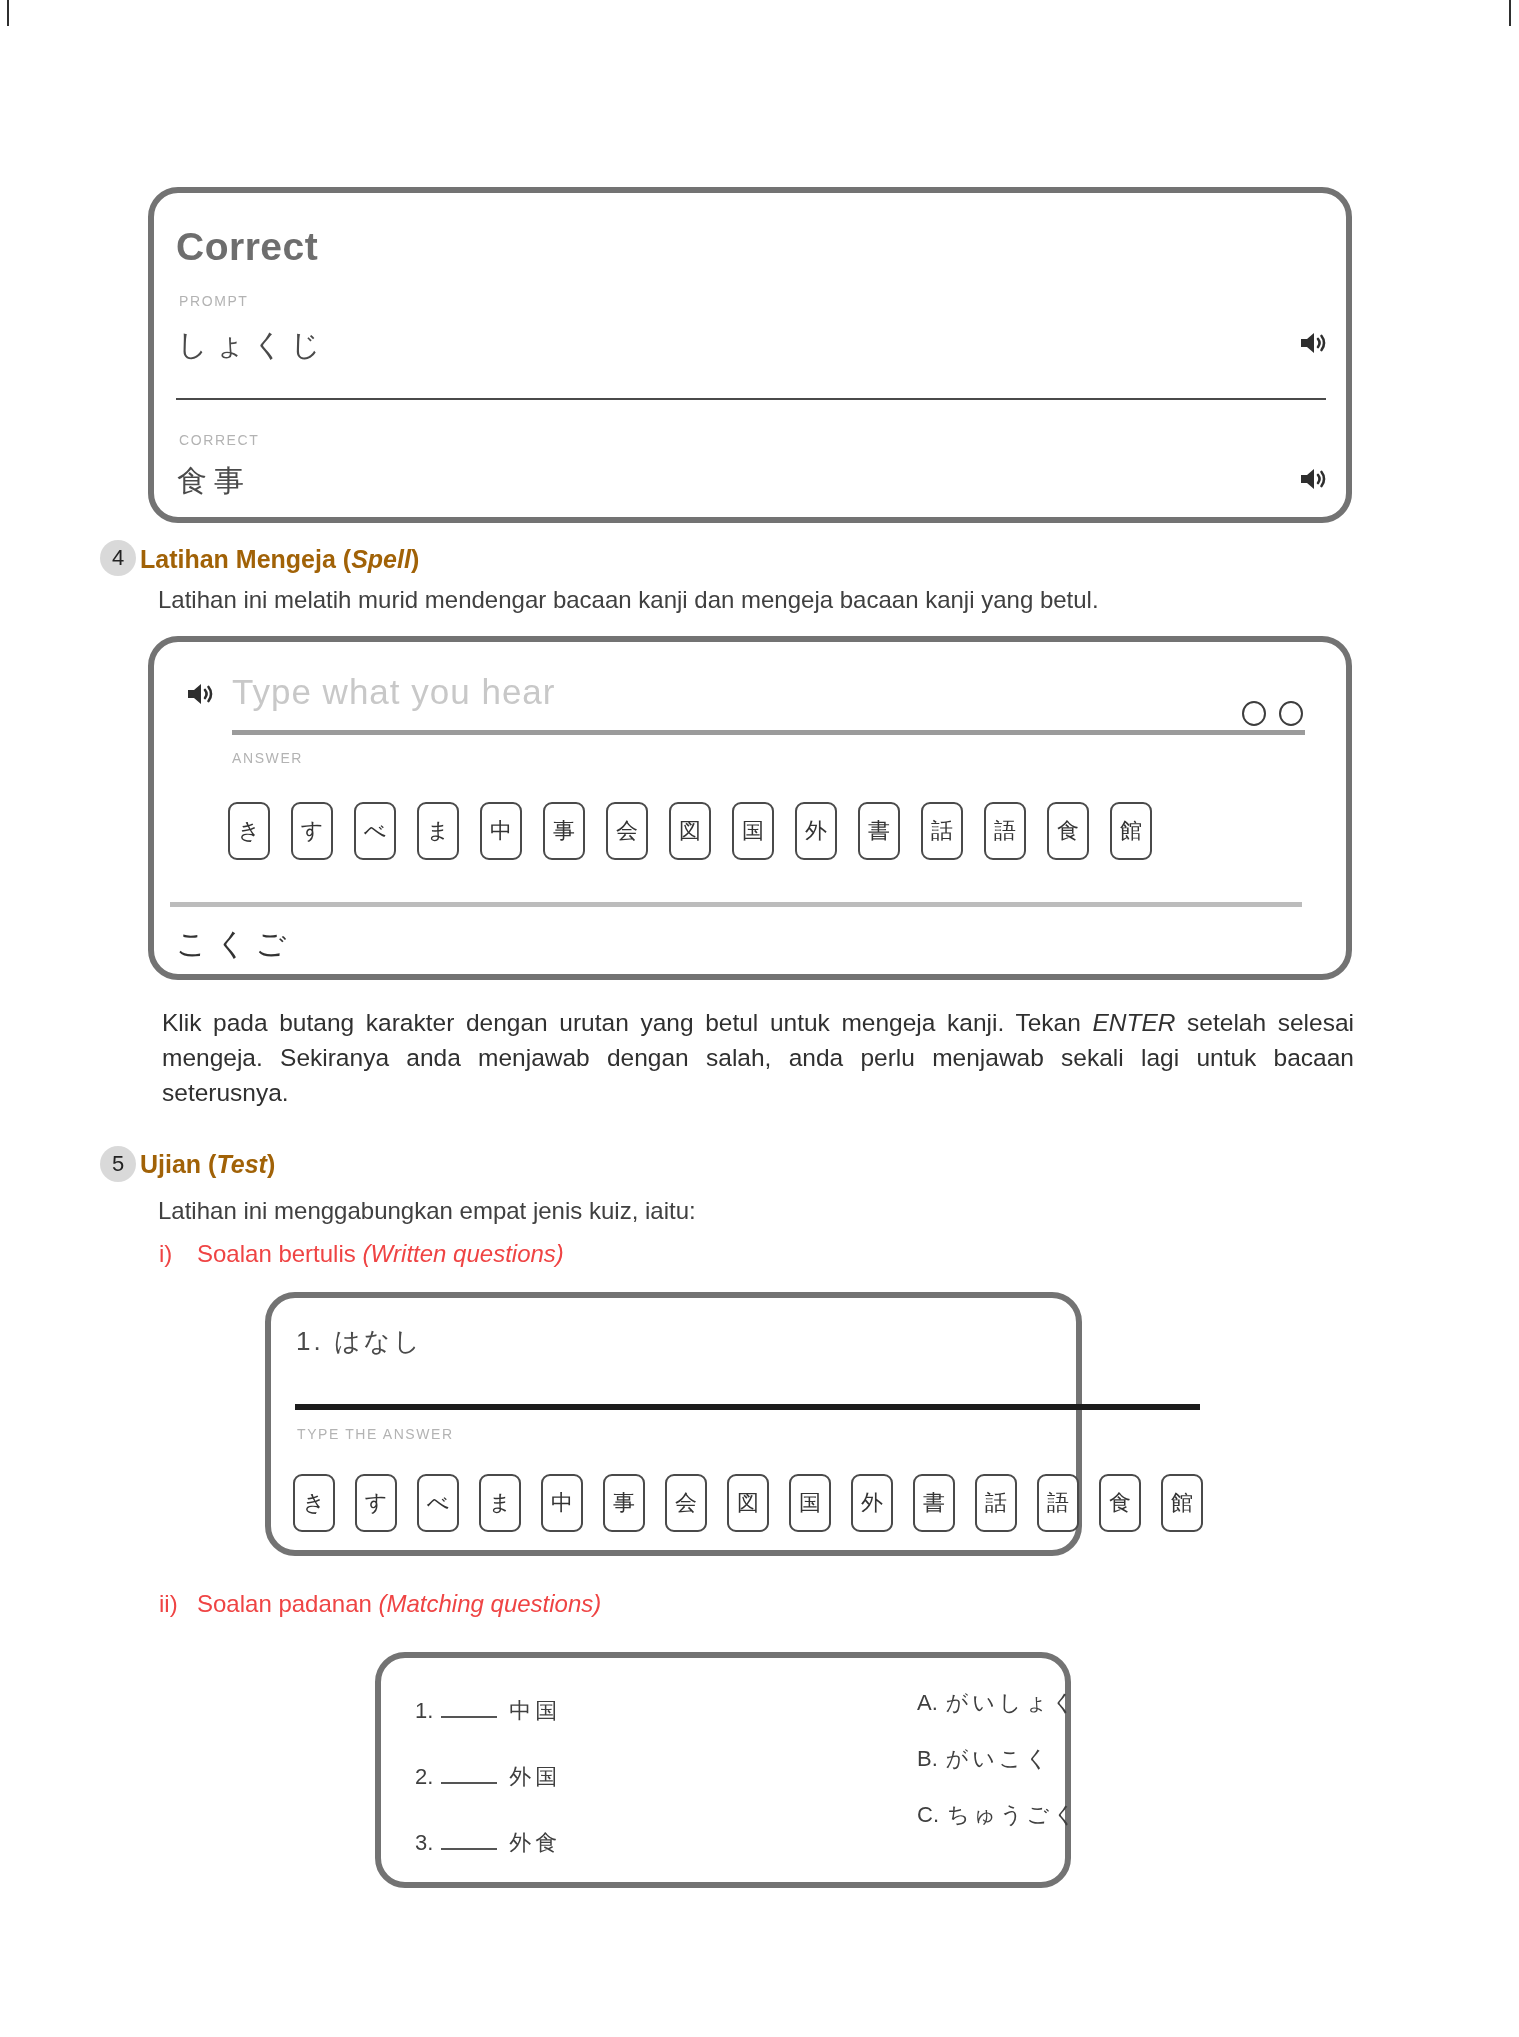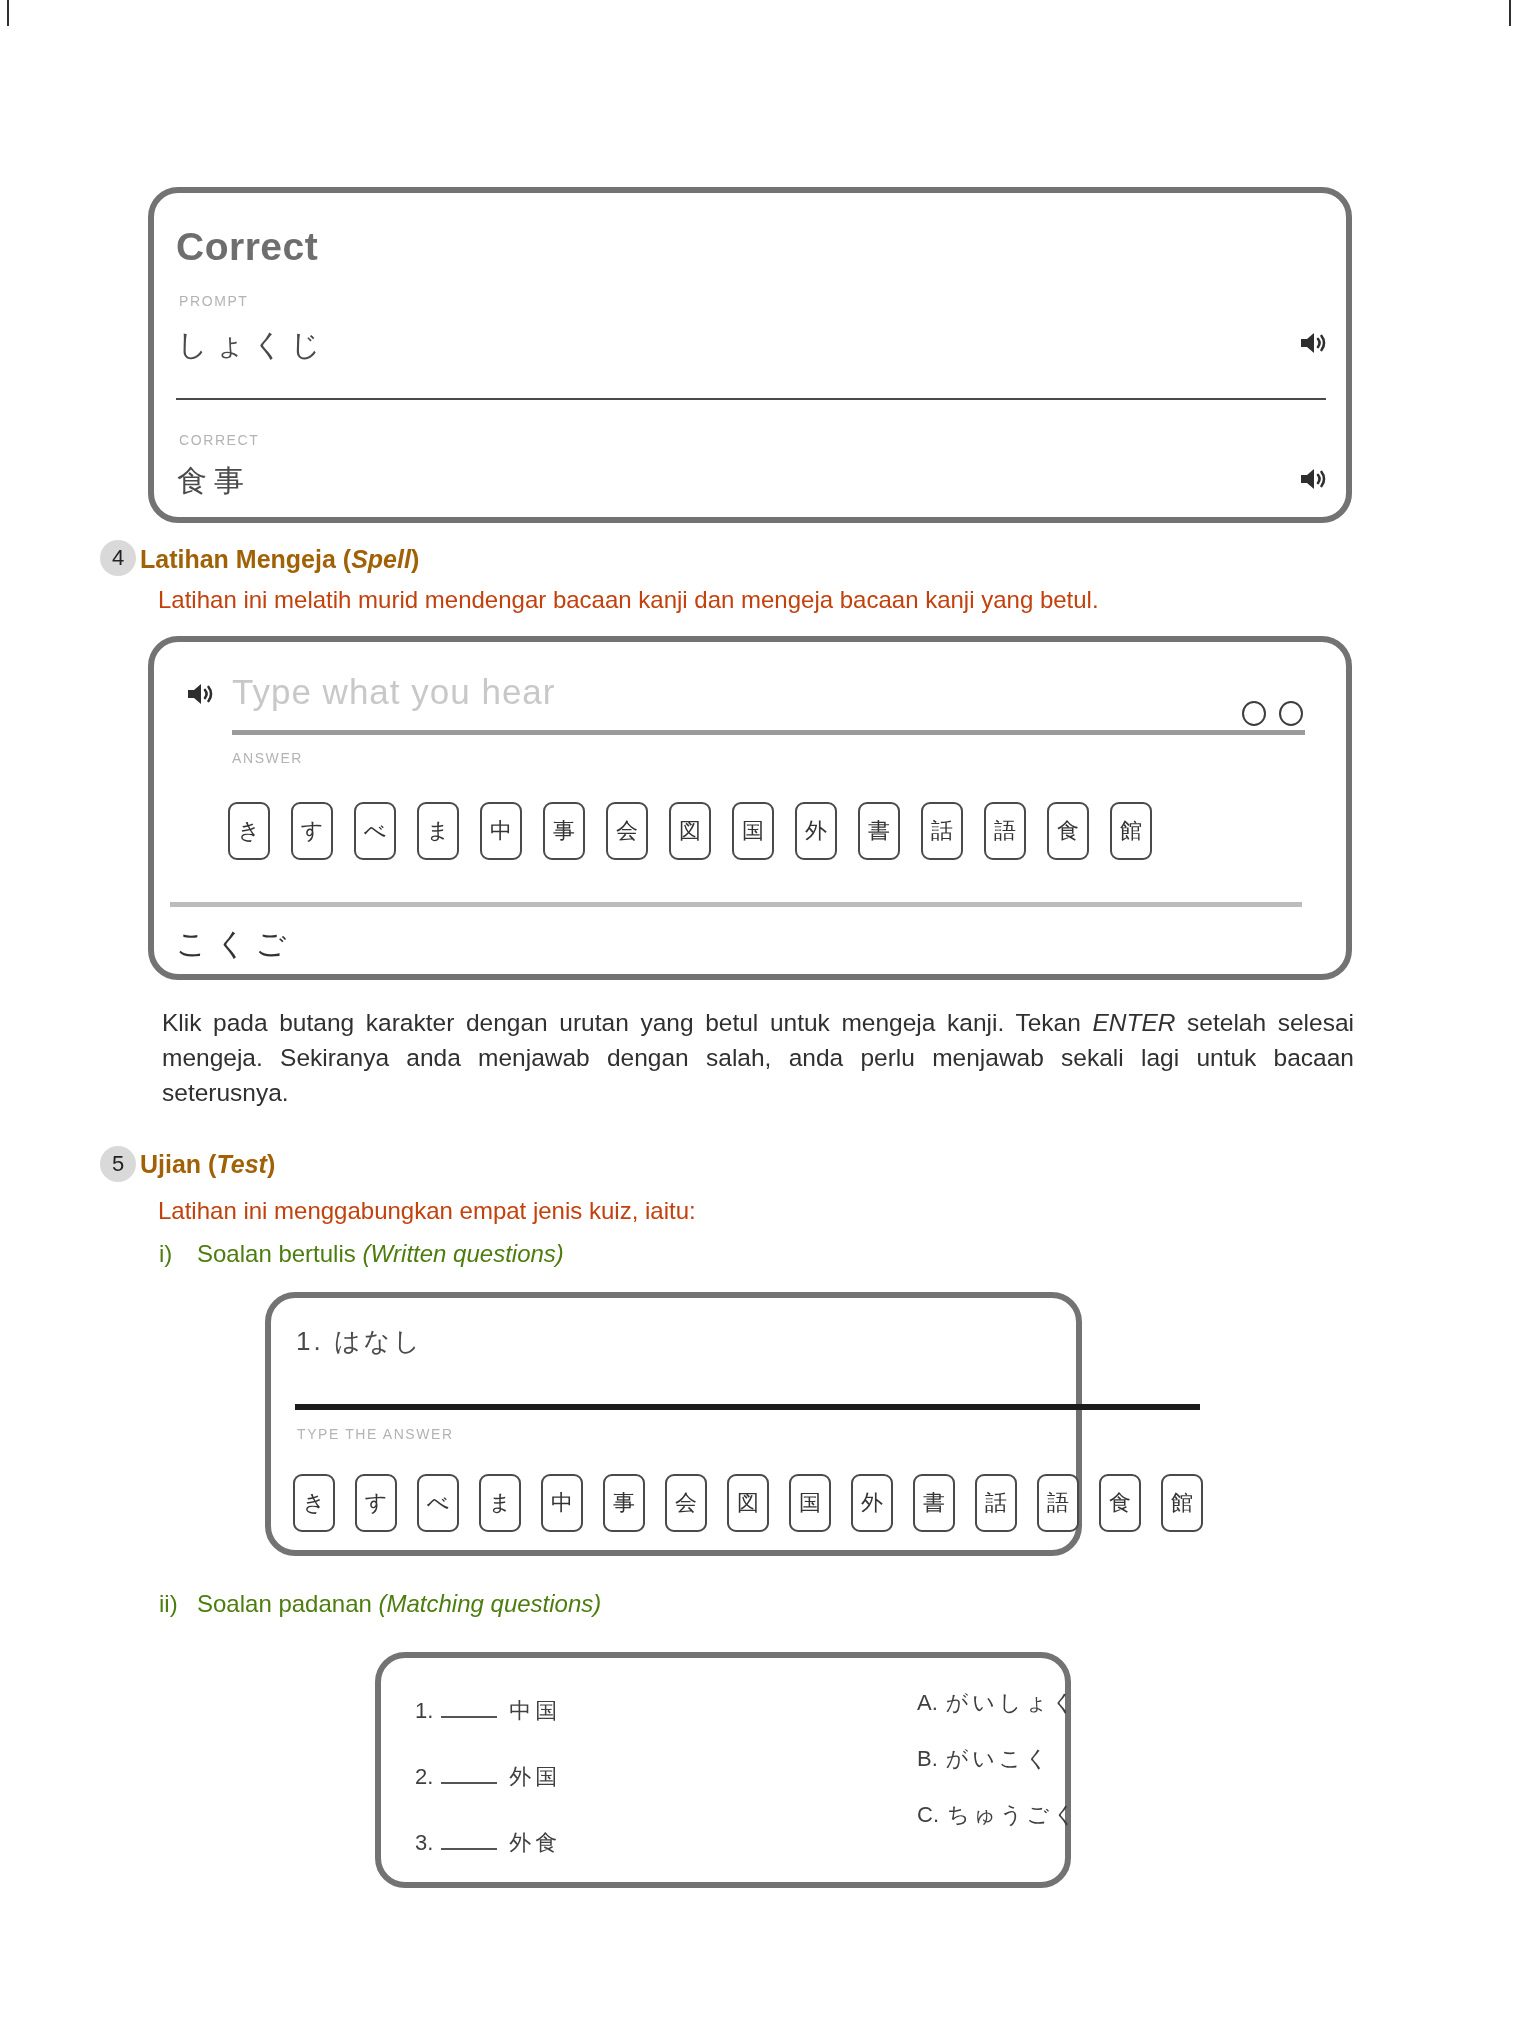--- a/index.html
+++ b/index.html
@@ -31,24 +31,24 @@
   .sp2 { left:1143px; top:270px; }
 
   
   .badge { position:absolute; width:36px; height:36px; border-radius:50%; background:#d9d9d9;
            color:#222; font-size:22px; display:flex; align-items:center; justify-content:center; }
   .badge4 { left:100px; top:540px; }
   .badge5 { left:100px; top:1146px; }
   .sectitle { position:absolute; left:140px; font-size:25px; font-weight:bold; color:#a16207; }
   .title4 { top:545px; }
   .title5 { top:1150px; }
-  .secdesc { position:absolute; left:158px; font-size:24px; color:#c2410c; }
+  .secdesc { position:absolute; left:158px; font-size:24px; color:#404040; }
   .desc4 { top:586px; }
   .desc5 { top:1197px; }
-  .listline { position:absolute; left:159px; font-size:24px; color:#4d7c0f; }
+  .listline { position:absolute; left:159px; font-size:24px; color:#ef4444; }
   .item-i  { top:1240px; }
   .item-ii { top:1590px; }
   .listline .lbl { display:inline-block; width:38px; }
 
   
   .card2 { left:148px; top:636px; width:1204px; height:344px; }
   .sp3 { left:30px; top:36px; }
   .placeholder { position:absolute; left:78px; top:30px; font-size:35px; color:#c8c8c8;
                  letter-spacing:1px; }
   .dots { position:absolute; left:1088px; top:59px; display:flex; gap:13px; }

